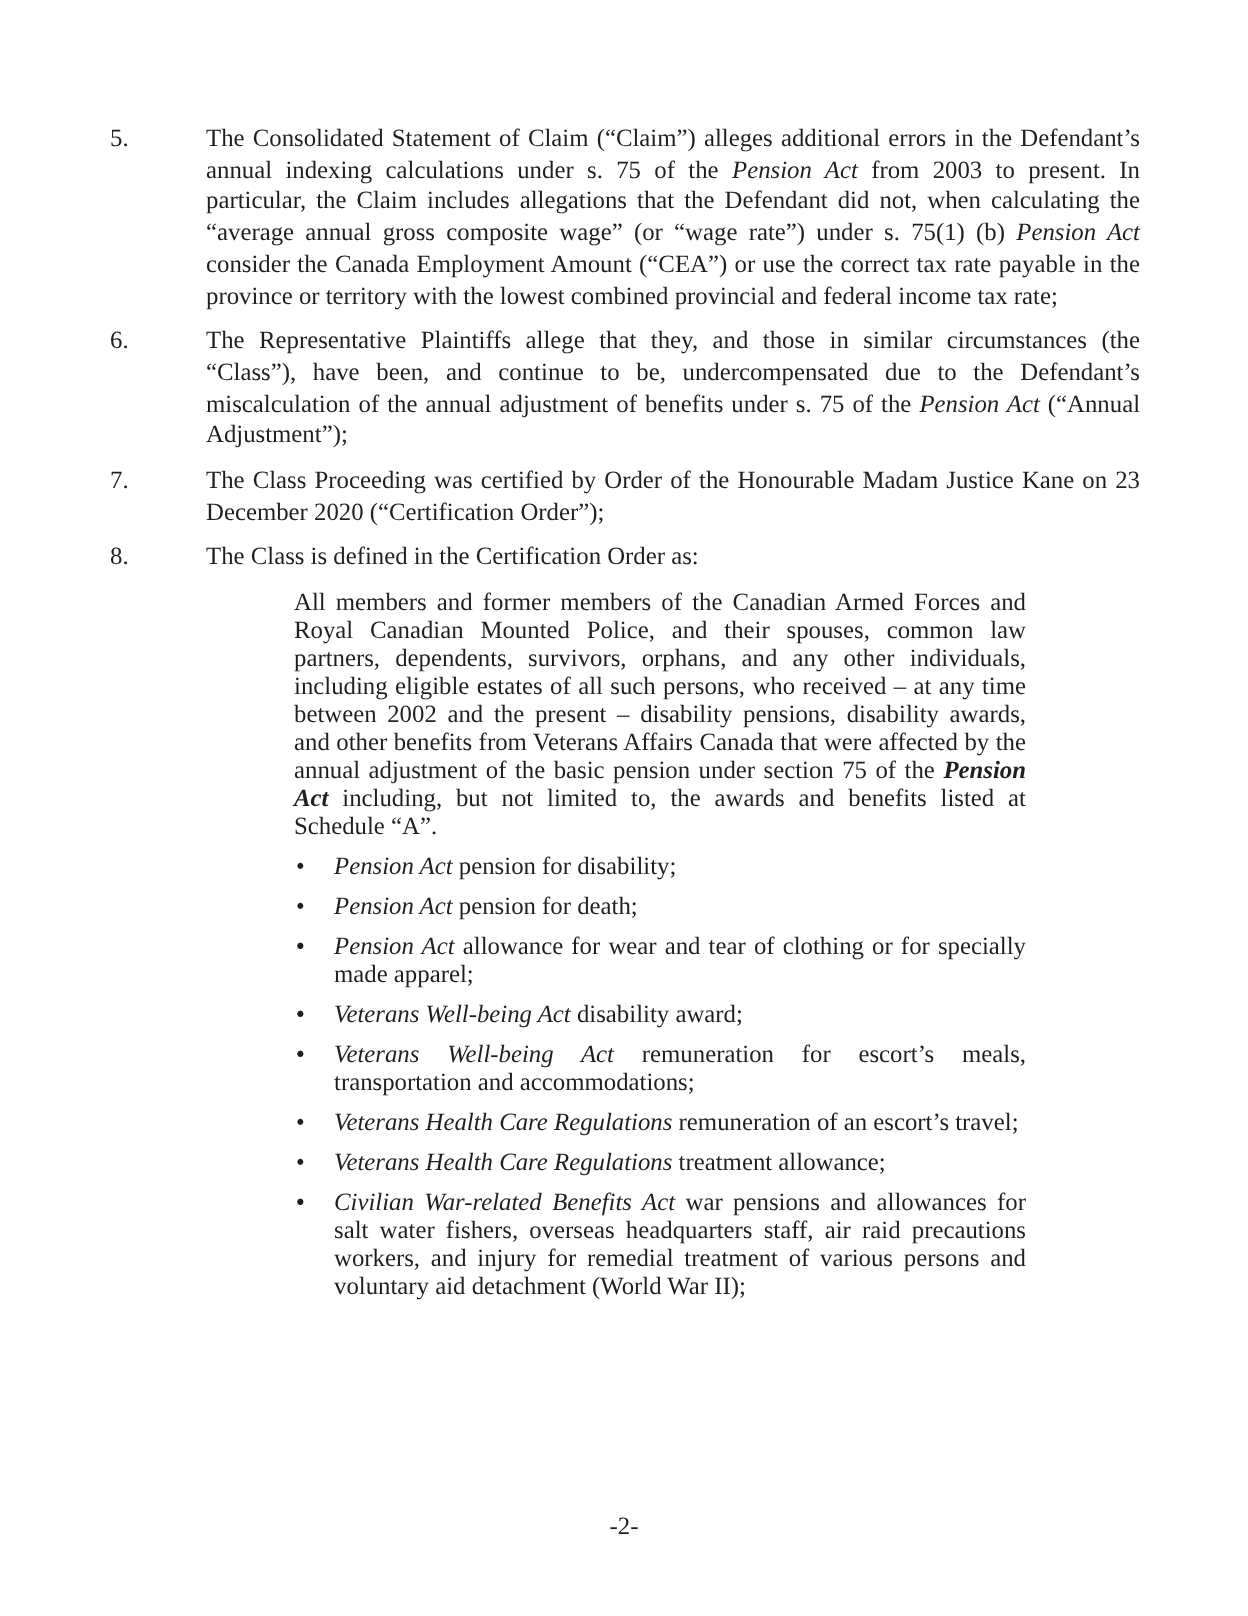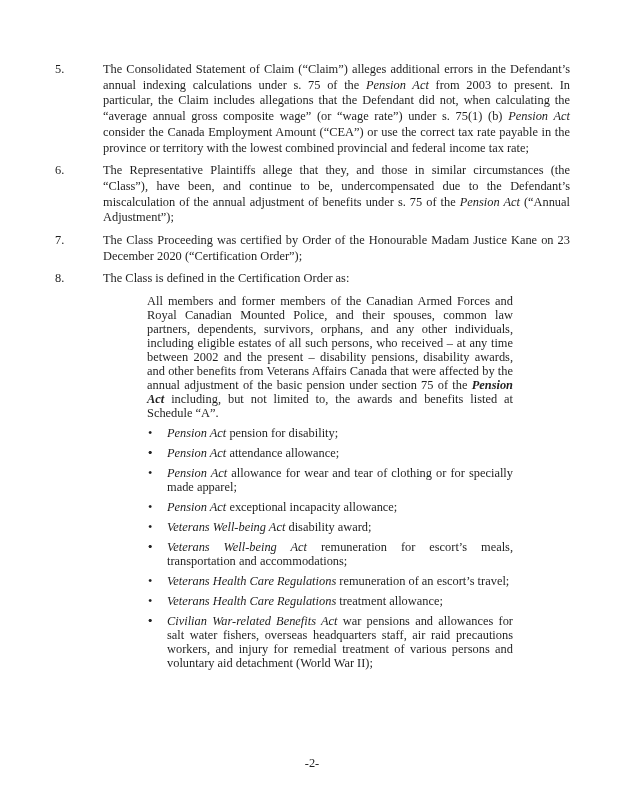--- a/index.html
+++ b/index.html
@@ -92,24 +92,24 @@
 
     <div class="para">
       <span class="num">8.</span>
       <span class="ptext"><span>The Class is defined in the Certification Order as:</span></span>
     </div>
 
     <div class="quote"><span>All members and former members of the Canadian Armed Forces and Royal Canadian Mounted Police, and their spouses, common law partners, dependents, survivors, orphans, and any other individuals, including eligible estates of all such persons, who received – at any time between 2002 and the present – disability pensions, disability awards, and other benefits from Veterans Affairs Canada that were affected by the annual adjustment of the basic pension under section 75 of the </span><span style="font-style: italic; font-weight: bold;">Pension Act</span><span> including, but not limited to, the awards and benefits listed at Schedule “A”.</span></div>
 
     <ul class="bullets">
       <li><span class="bullet-mark">•</span><span><span style="font-style: italic;">Pension Act</span><span> pension for disability;</span></span></li>
+      <li><span class="bullet-mark">•</span><span><span style="font-style: italic;">Pension Act</span><span> pension for death;</span></span></li>
       <li><span class="bullet-mark">•</span></li>
-      <li><span class="bullet-mark">•</span><span><span style="font-style: italic;">Pension Act</span><span> attendance allowance;</span></span></li>
       <li><span class="bullet-mark">•</span><span><span style="font-style: italic;">Pension Act</span><span> allowance for wear and tear of clothing or for specially made apparel;</span></span></li>
-      <li><span class="bullet-mark">•</span><span><span style="font-style: italic;">Pension Act</span><span> exceptional incapacity allowance;</span></span></li>
+      <li><span class="bullet-mark">•</span></li>
       <li><span class="bullet-mark">•</span><span><span style="font-style: italic;">Veterans Well-being Act</span><span> disability award;</span></span></li>
       <li><span class="bullet-mark">•</span></li>
       <li><span class="bullet-mark">•</span><span><span style="font-style: italic;">Veterans Well-being Act</span><span> remuneration for escort’s meals, transportation and accommodations;</span></span></li>
       <li><span class="bullet-mark">•</span><span><span style="font-style: italic;">Veterans Health Care Regulations</span><span> remuneration of an escort’s travel;</span></span></li>
       <li><span class="bullet-mark">•</span><span><span style="font-style: italic;">Veterans Health Care Regulations</span><span> treatment allowance;</span></span></li>
       <li><span class="bullet-mark">•</span></li>
       <li><span class="bullet-mark">•</span><span><span style="font-style: italic;">Civilian War-related Benefits Act</span><span> war pensions and allowances for salt water fishers, overseas headquarters staff, air raid precautions workers, and injury for remedial treatment of various persons and voluntary aid detachment (World War II);</span></span></li>
     </ul>
 
   </div>

